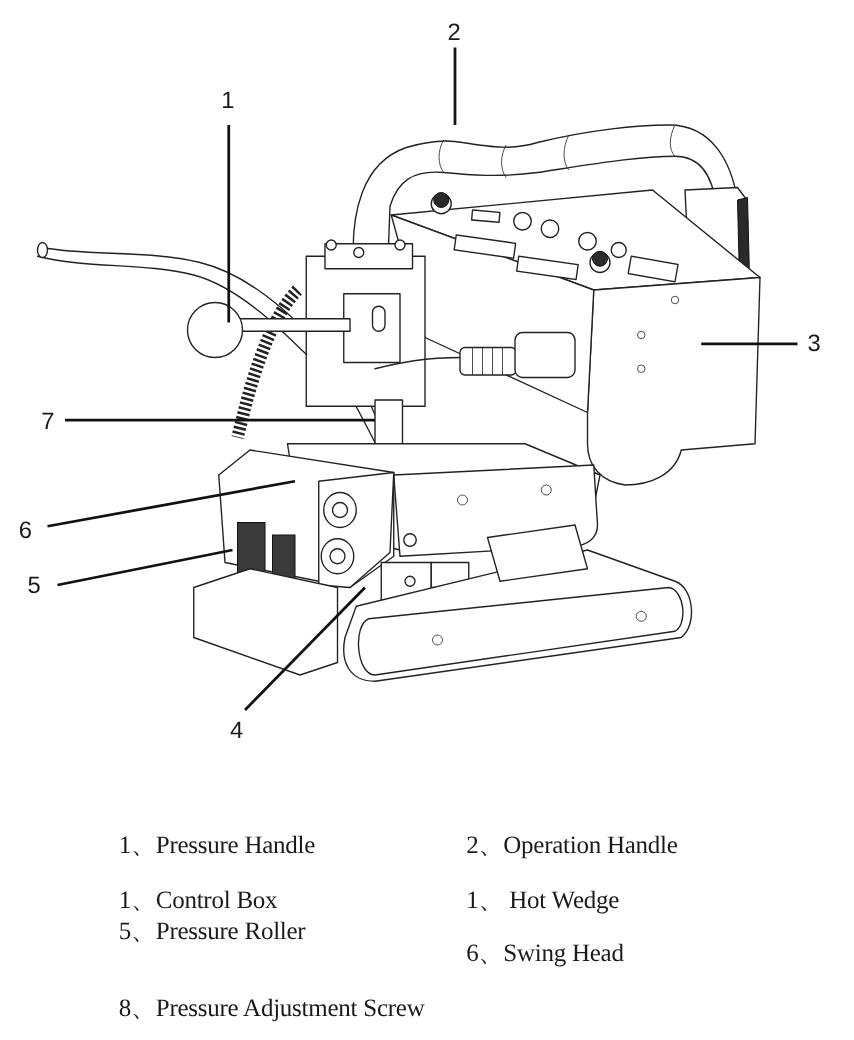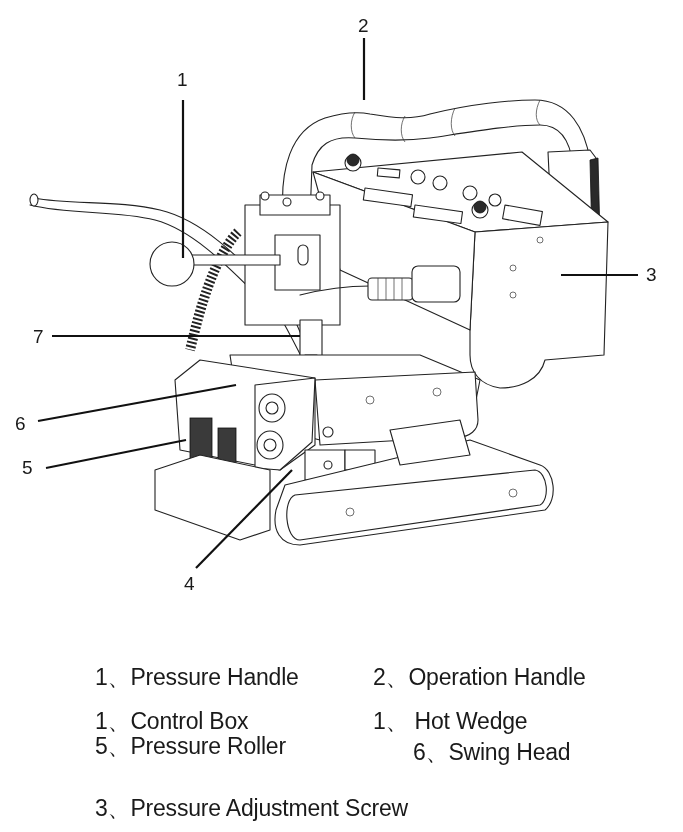--- a/index.html
+++ b/index.html
@@ -5,21 +5,21 @@
     html, body { margin: 0; padding: 0; background: #ffffff; }
     body { width: 683px; height: 832px; position: relative; overflow: hidden; font-family: "Liberation Sans", sans-serif; }
     #diagram { position: absolute; left: 0; top: 0; width: 683px; height: 620px; }
     .callout-num { font-family: "Liberation Sans", sans-serif; font-size: 19px; fill: #1a1a1a; }
     .lead { stroke: #111; stroke-width: 2.2; fill: none; }
     .ln { stroke: #222; stroke-width: 1.1; fill: none; stroke-linejoin: round; stroke-linecap: round; }
     .lnf { stroke: #222; stroke-width: 1.1; fill: #fff; stroke-linejoin: round; }
     .thin { stroke: #333; stroke-width: 0.7; fill: none; }
     .dark { fill: #2a2a2a; stroke: #111; stroke-width: 0.8; }
     .legend { position: absolute; left: 0; top: 648px; width: 683px; }
-    .legend-item { position: absolute; font-size: 23px; color: #1a1a1a; white-space: nowrap; font-family: Liberation Sans, sans-serif; letter-spacing: -0.2px; }
+    .legend-item { position: absolute; font-size: 20px; color: #1a1a1a; white-space: nowrap; font-family: Liberation Serif, serif; letter-spacing: -0.2px; }
   </style>
 </head>
 <body>
 
 <svg id="diagram" viewBox="0 0 683 620" xmlns="http://www.w3.org/2000/svg">
 
   <g>
     <path class="lnf" d="M283 215 C280 170 290 130 325 118 C345 112 360 112 370 114 C395 118 410 120 430 114 C470 104 510 100 535 100 C570 100 585 130 590 160 L592 215 L575 215 L573 165 C570 140 560 125 540 125 C510 125 470 132 430 138 C400 142 375 140 355 138 C330 136 318 145 312 165 L310 218 Z"></path>
     <path class="thin" d="M355 112 C350 120 350 132 355 138"></path>
     <path class="thin" d="M405 116 C400 124 400 136 405 142"></path>
@@ -144,15 +144,15 @@
   <text class="callout-num" x="15" y="430">6</text>
   <text class="callout-num" x="33" y="343">7</text>
 </svg>
 
 <div class="legend">
   <div class="legend-item" style="left:95px; top:14px;">1、Pressure Handle</div>
   <div class="legend-item" style="left:373px; top:14px;">2、Operation Handle</div>
   <div class="legend-item" style="left:95px; top:58px;">1、Control Box</div>
   <div class="legend-item" style="left:373px; top:58px;">1、 Hot Wedge</div>
   <div class="legend-item" style="left:95px; top:83px;">5、Pressure Roller</div>
-  <div class="legend-item" style="left:373px; top:89px;margin-left:40px;">6、Swing Head</div>
-  <div class="legend-item" style="left:95px; top:145px;">3、Pressure Adjustment Screw</div>
+  <div class="legend-item" style="left:373px; top:101px;">6、Swing Head</div>
+  <div class="legend-item" style="left:95px; top:145px;">8、Pressure Adjustment Screw</div>
 </div>
 
 </body></html>

